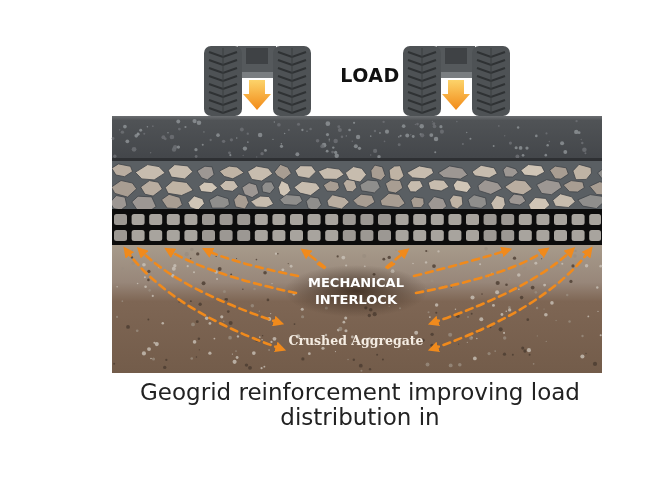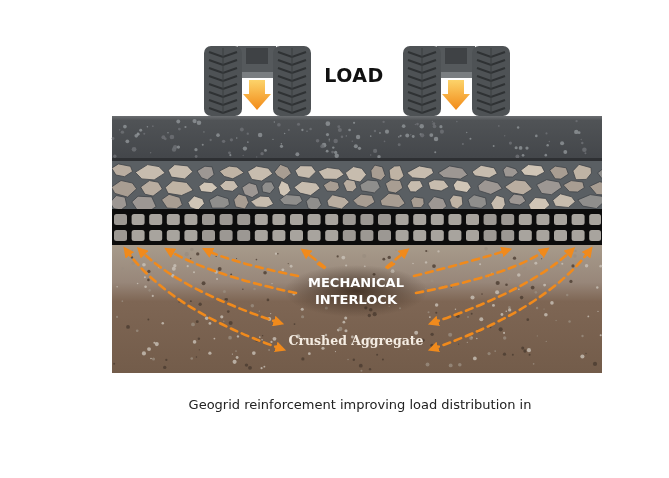--- a/index.html
+++ b/index.html
@@ -1,19 +1,19 @@
 <!DOCTYPE html>
 <html><head>
 <meta charset="utf-8">
 <style>
   html,body{margin:0;padding:0;background:#ffffff;}
   body{width:669px;height:478px;position:relative;overflow:hidden;font-family:"DejaVu Sans",sans-serif;}
   #stage{position:absolute;left:0;top:0;width:669px;height:478px;}
-  .load-label{position:absolute;left:318px;top:64px;width:72px;text-align:center;font-family:"DejaVu Sans",sans-serif;font-weight:bold;font-size:19px;color:#111;letter-spacing:0.5px;}
-  .caption{position:absolute;left:100px;top:392px;width:520px;text-align:center;font-family:"DejaVu Sans",sans-serif;font-size:13px;color:#222;line-height:25px;}
+  .load-label{position:absolute;left:334px;top:64px;width:72px;text-align:center;font-family:"DejaVu Sans",sans-serif;font-weight:bold;font-size:19px;color:#111;letter-spacing:0.5px;}
+  .caption{position:absolute;left:100px;top:380px;width:520px;text-align:center;font-family:"DejaVu Sans",sans-serif;font-size:23px;color:#222;line-height:25px;}
   .caption .l2{display:block;padding-left:24px;}
 </style>
 </head>
 <body>
 
 <div id="stage">
   <svg id="svg" width="669" height="478" viewBox="0 0 669 478">
     <defs>
       <linearGradient id="loadArrow" x1="0" y1="0" x2="0" y2="1">
         <stop offset="0" stop-color="#fcd36a"></stop>

